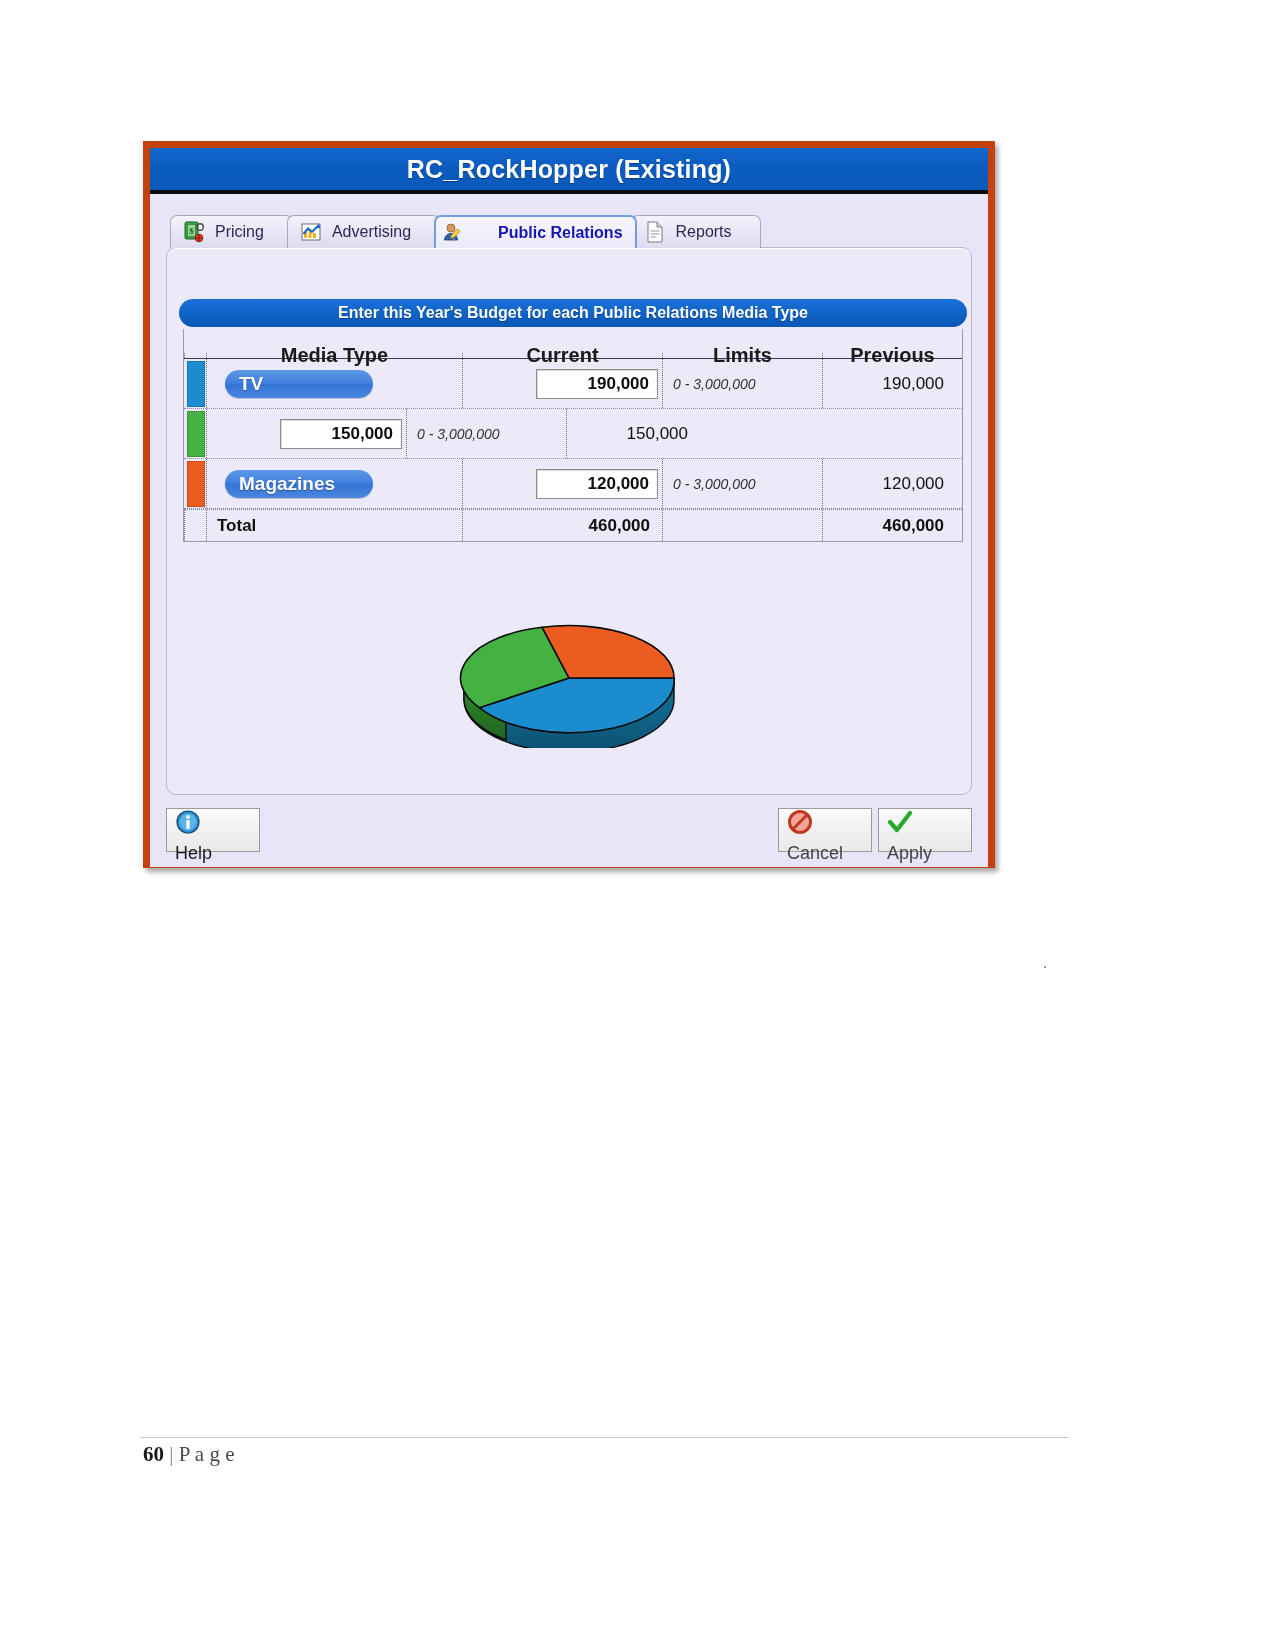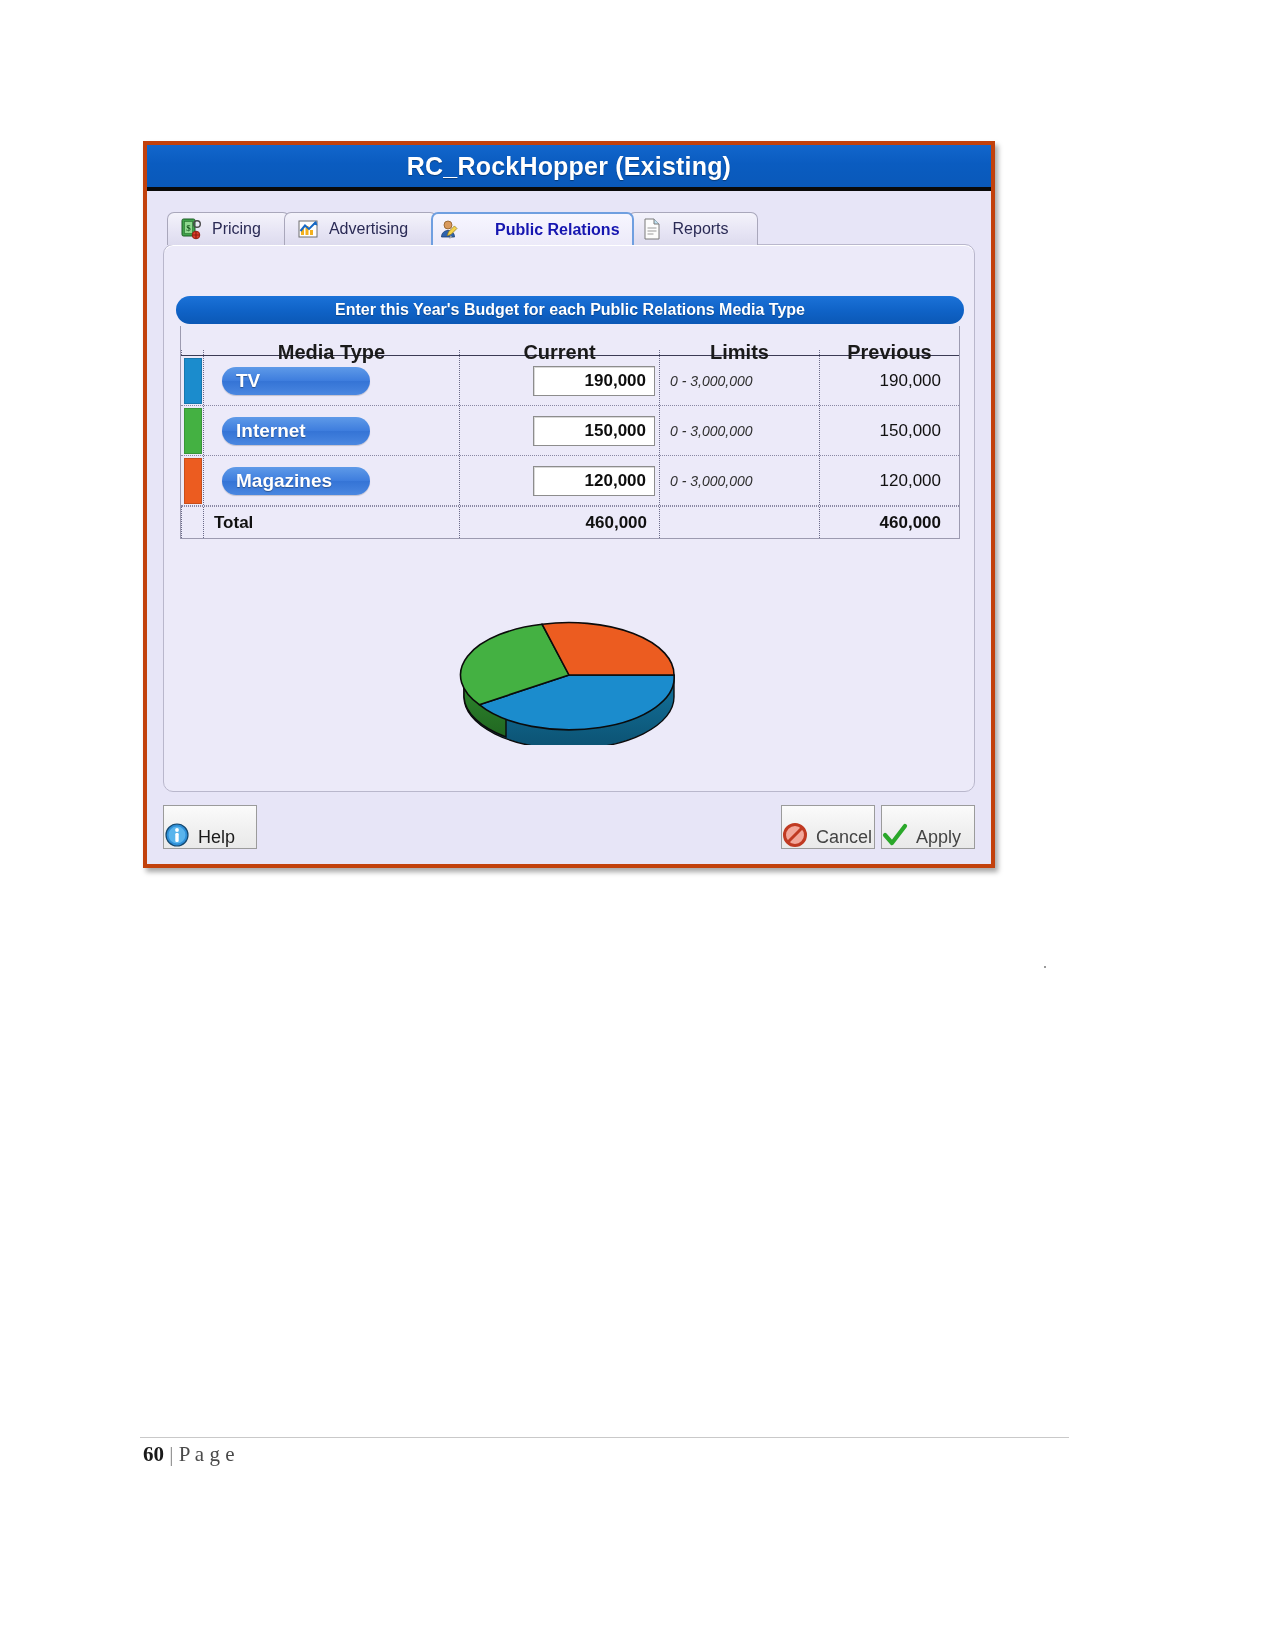--- a/index.html
+++ b/index.html
@@ -19,21 +19,21 @@
   }
 
   
   #dialog {
     position: absolute;
     left: 143px;
     top: 141px;
     width: 852px;
     height: 727px;
     background: #e7e5f7;
-    border: 4px solid #c2410c;
+    border: 7px solid #c2410c;
     box-shadow: 3px 4px 5px rgba(0,0,0,0.35);
     box-sizing: border-box;
   }
   .titlebar {
     height: 46px;
     background: linear-gradient(to bottom,#1266cc 0%,#0a5cc0 45%,#0a59ba 100%);
     border-bottom: 4px solid #0a0a0a;
     display: flex;
     align-items: center;
     justify-content: center;
@@ -270,26 +270,27 @@
     height: 46px;
     display: flex;
     align-items: center;
   }
   .btn {
     height: 44px;
     min-width: 94px;
     background: linear-gradient(to bottom,#fbfbfb 0%,#f1f1f1 50%,#e9e9e9 100%);
     border: 1px solid #9b9b9b;
     display: flex;
-    align-items: flex-end;
+    align-items: flex-start;
     gap: 8px;
-    padding: 0 0;
+    padding: 0 8px;
     box-sizing: border-box;
     font-size: 18px;
     color: #444444;
+    flex-direction: column;
   }
   .btn.help { color: #1b1b1b; }
   .btn-icon { width: 26px; height: 26px; flex: 0 0 26px; }
   .spacer { flex: 1 1 auto; }
   .btn.cancel { margin-right: 6px; }
 
   
   #footer-rule {
     position: absolute;
     left: 140px;
@@ -421,25 +422,20 @@
               <span class="limits-txt">0 - 3,000,000</span>
             </div>
             <div class="cell c-prev vline">
               <span class="prev-txt">190,000</span>
             </div>
           </div>
 
           <div class="bt-row bt-data">
             <div class="cell c-swatch">
               <div class="swatch" style="background:#44b142;"></div>
-            </div>
-            <div class="cell c-media vline">
-              <div class="media-pill">
-                <span>Internet</span>
-              </div>
             </div>
             <div class="cell c-current vline">
               <div class="num-input">150,000</div>
             </div>
             <div class="cell c-limits vline">
               <span class="limits-txt">0 - 3,000,000</span>
             </div>
             <div class="cell c-prev vline">
               <span class="prev-txt">150,000</span>
             </div>

